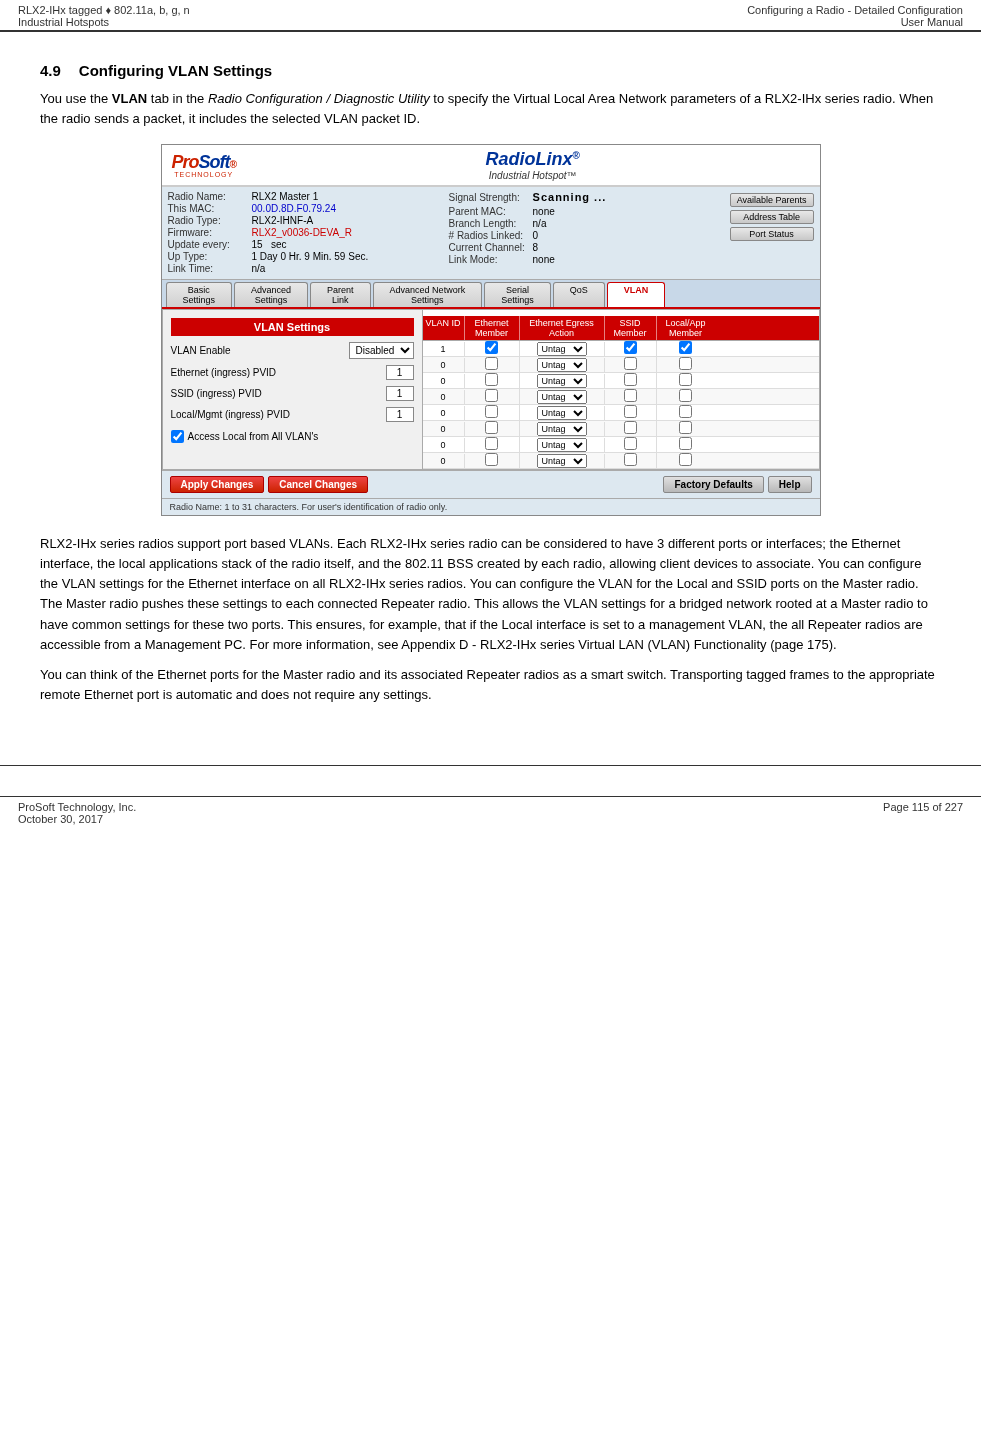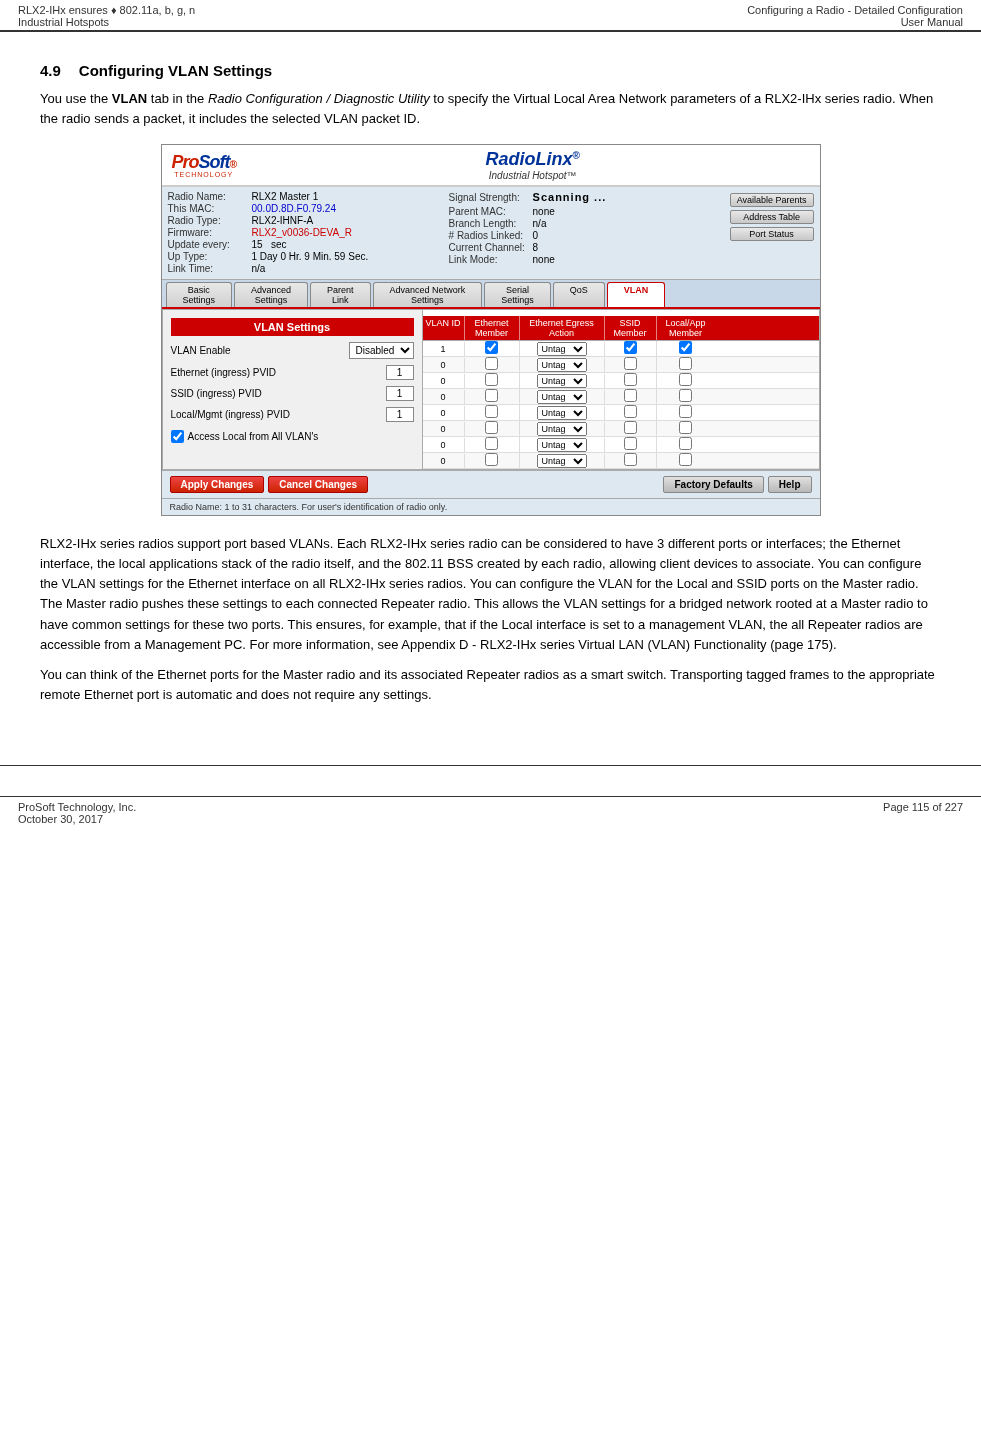--- a/index.html
+++ b/index.html
@@ -296,21 +296,21 @@
       border: none;
       border-top: 1px solid #333;
       margin: 20px 0 0 0;
     }
   </style>
 </head>
 <body>
 
 <div class="header-bar">
   <div>
-    <span>RLX2-IHx ensures ♦ 802.11a, b, g, n</span><br>
+    <span>RLX2-IHx tagged ♦ 802.11a, b, g, n</span><br>
     <span>Industrial Hotspots</span>
   </div>
   <div style="text-align:right;">
     <span>Configuring a Radio - Detailed Configuration</span><br>
     <span>User Manual</span>
   </div>
 </div>
 <hr class="header-rule">
 
 <div class="main-content">

